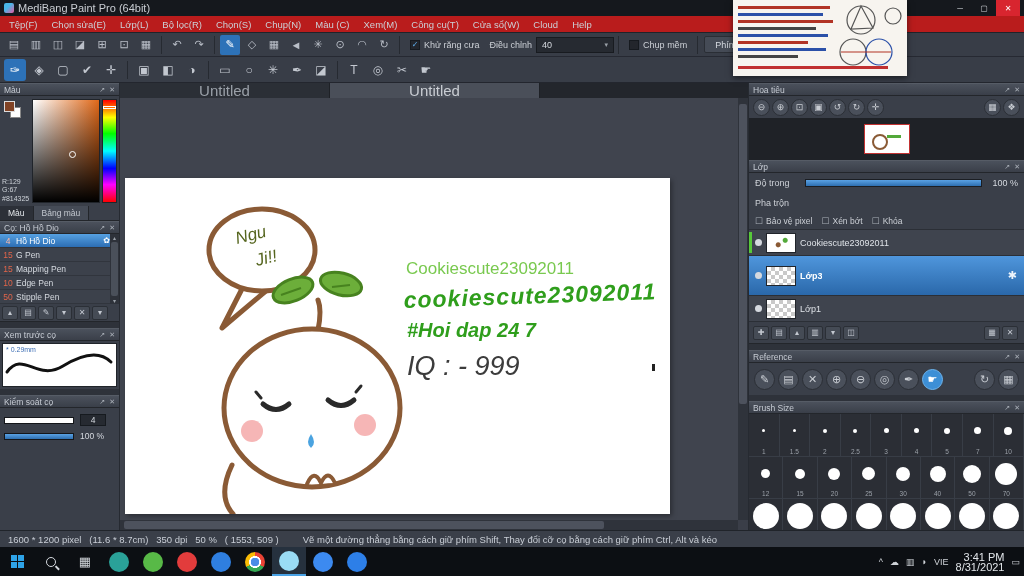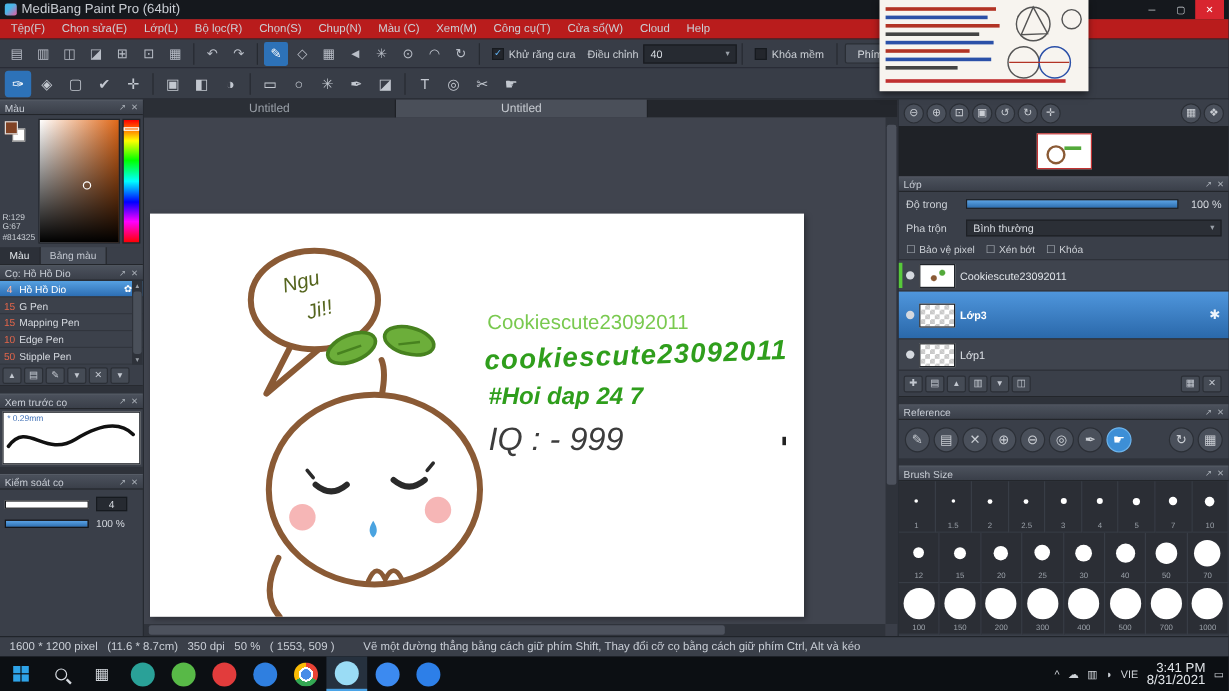--- a/index.html
+++ b/index.html
@@ -69,21 +69,21 @@
 .ctrl-body{padding:4px 4px 0 4px;}
 .ctrl-row{display:flex;align-items:center;gap:6px;height:16px;}
 .ctrl-track{width:70px;height:7px;background:#fff;border:1px solid #14161a;}
 .ctrl-fill{width:70px;height:7px;background:linear-gradient(#5aa2e4,#2e6fb0);border:1px solid #14161a;}
 .ctrl-valuebox{width:26px;height:12px;background:#262a31;border:1px solid #161a1f;display:flex;align-items:center;justify-content:center;font-size:8.5px;color:#d6dae0;}
 .ctrl-pct{font-size:8.5px;color:#d6dae0;}
 
 
 .canvas-area{position:absolute;left:120px;top:83px;width:628px;height:447px;background:#42464f;}
 .canvas-tabs{height:15px;display:flex;background:#23262c;}
-.ctab-doc{width:210px;text-align:center;font-size:10px;line-height:15px;color:#9aa0a8;background:#2b2f36;border-right:1px solid #1e2126;}
+.ctab-doc{width:210px;text-align:center;font-size:15px;line-height:15px;color:#9aa0a8;background:#2b2f36;border-right:1px solid #1e2126;}
 .ctab-doc.active{background:#4a4f59;color:#c9cdd3;}
 .viewport{position:absolute;left:0;top:15px;right:10px;bottom:10px;background:#40444e;overflow:hidden;}
 .white-canvas{position:absolute;left:5px;top:80px;width:545px;height:336px;background:#fff;box-shadow:2px 2px 5px rgba(0,0,0,.35);}
 .white-canvas svg{position:absolute;left:0;top:0;}
 .vscroll{position:absolute;right:0;top:15px;bottom:10px;width:10px;background:#2f333b;}
 .vscroll .thumb{position:absolute;left:1px;right:1px;top:6px;height:300px;background:#4d525d;border-radius:2px;}
 .hscroll{position:absolute;left:0;right:10px;bottom:0;height:10px;background:#2f333b;}
 .hscroll .thumb{position:absolute;top:1px;bottom:1px;left:4px;width:480px;background:#4d525d;border-radius:2px;}
 .scroll-corner{position:absolute;right:0;bottom:0;width:10px;height:10px;background:#3a3e48;}
 
@@ -214,21 +214,21 @@
       <span>Khử răng cưa</span>
     </label>
     <span class="tb-label">Điều chỉnh</span>
     <div class="tb-select">
       <span>40</span>
       <span class="caret">▾</span>
     </div>
     <div class="tsep"></div>
     <label class="tb-check">
       <span class="cbx"></span>
-      <span>Khóa mềm</span>
+      <span>Chụp mềm</span>
     </label>
     <div class="tsep"></div>
     <div class="tb-btn">Phím</div>
     <div class="tb-btn primary">Đặt lại</div>
   </div>
 
   <div class="toolbar2">
     <div class="tb-group">
         <div class="tbtn2 active">✑</div>
         <div class="tbtn2">◈</div>
@@ -411,20 +411,27 @@
     <div class="vscroll">
         <div class="thumb"></div>
       </div>
     <div class="hscroll">
         <div class="thumb"></div>
       </div>
     <div class="scroll-corner"></div>
   </div>
 
   <div class="right-col">
+    <div class="panel-header">
+      <span>Hoa tiêu</span>
+      <span class="hdr-icons">
+        <span>↗</span>
+        <span>✕</span>
+      </span>
+    </div>
     <div class="nav-toolbar">
         <div class="round-btn">⊖</div>
         <div class="round-btn">⊕</div>
         <div class="round-btn">⊡</div>
         <div class="round-btn">▣</div>
         <div class="round-btn">↺</div>
         <div class="round-btn">↻</div>
         <div class="round-btn">✛</div>
         <div class="flex-sp"></div>
         <div class="round-btn">▦</div>
@@ -443,24 +450,20 @@
     </div>
     <div class="lp-row lp-opacity">
       <span class="lp-label" actable="false">Độ trong</span>
       <div class="lp-slider">
           <div class="fill"></div>
         </div>
       <span class="lp-value">100 %</span>
     </div>
     <div class="lp-row lp-blend">
       <span class="lp-label">Pha trộn</span>
-      <div class="lp-select">
-        <span>Bình thường</span>
-        <span class="caret">▾</span>
-      </div>
     </div>
     <div class="lp-checks">
       <label>
         <span class="box">☐</span>
         <span>Bảo vệ pixel</span>
       </label>
       <label>
         <span class="box">☐</span>
         <span>Xén bớt</span>
       </label>

